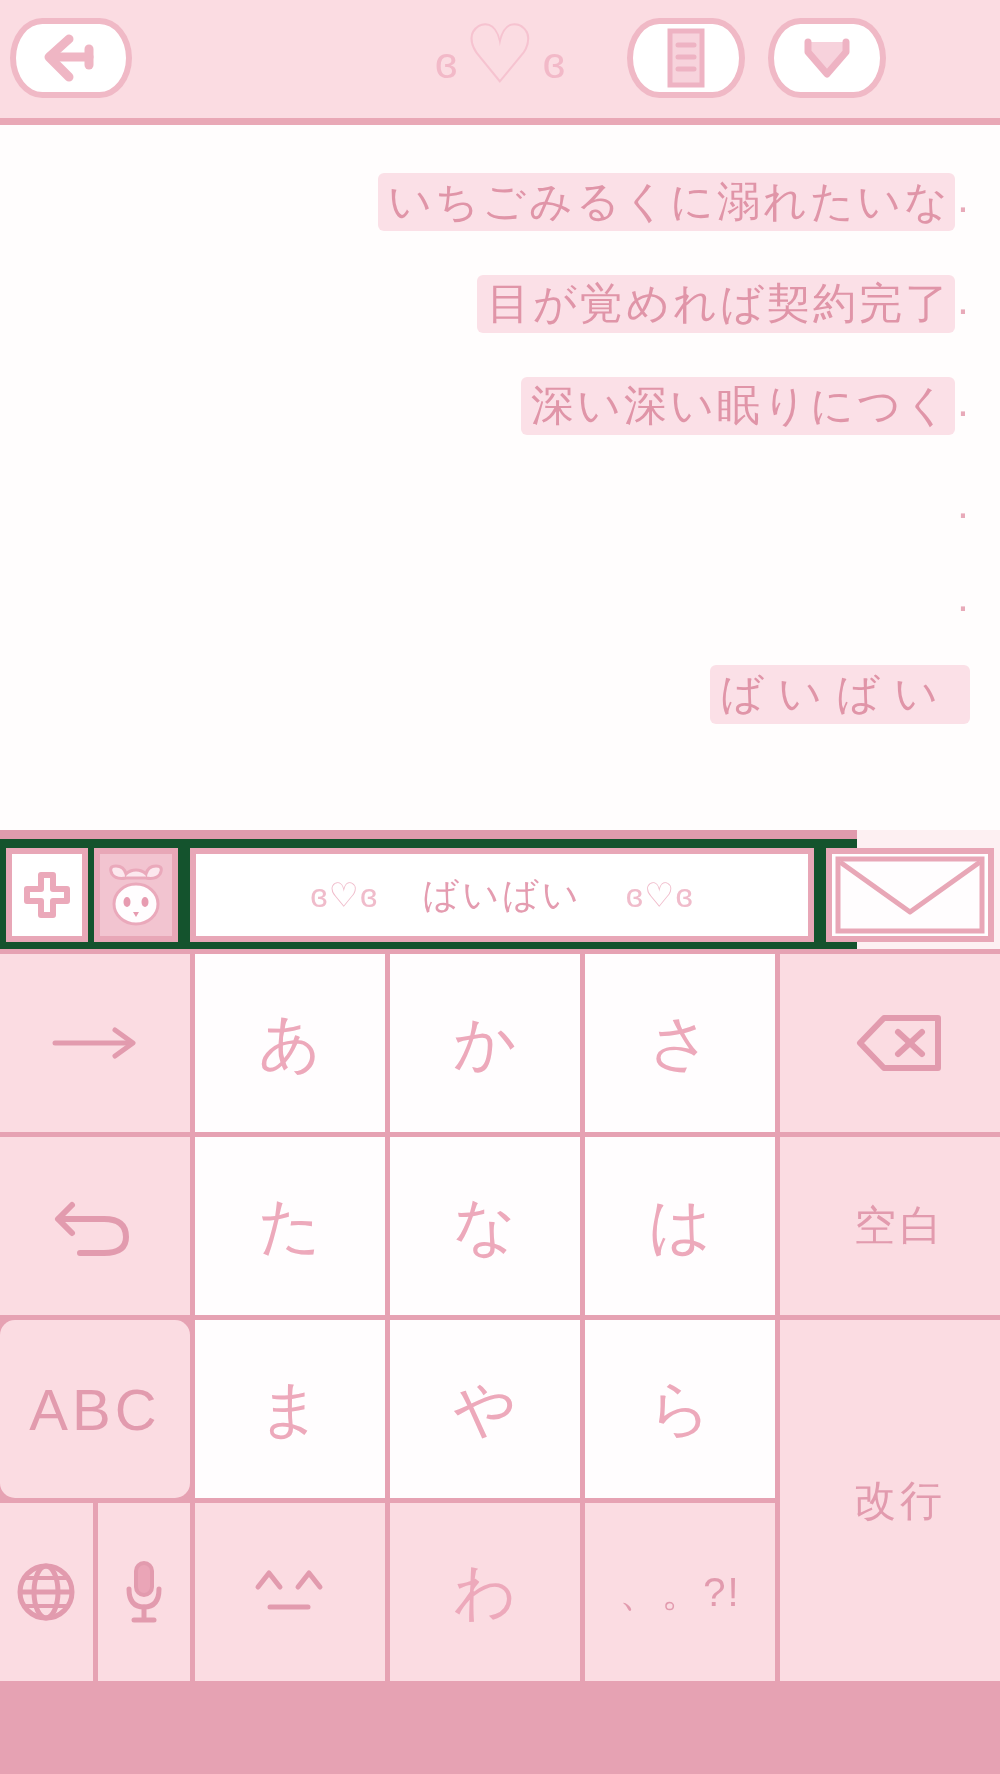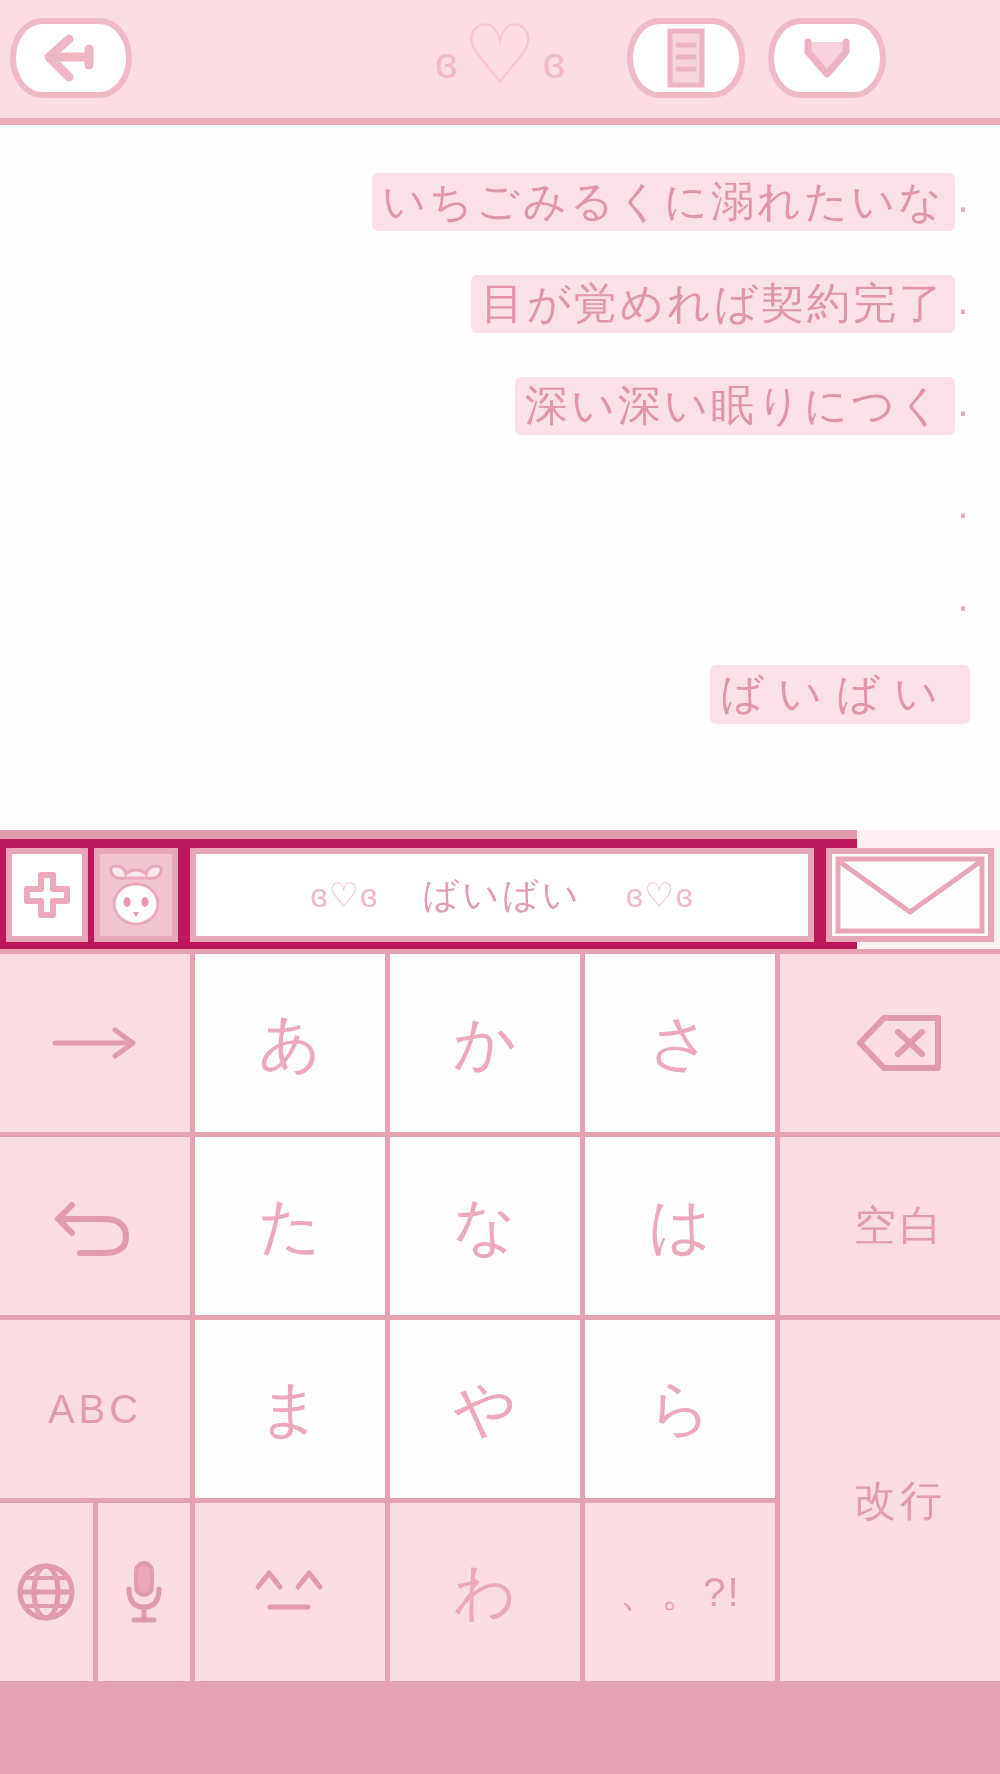--- a/index.html
+++ b/index.html
@@ -56,30 +56,30 @@
     padding-right: 28px;
     margin-bottom: 44px;
     font-size: 43px;
     color: #e095a8;
     letter-spacing: 3px;
     white-space: nowrap;
   }
   .note-line .hl {
     background: #fbe0e7;
     border-radius: 6px;
-    padding: 4px 10px 6px 10px;
+    padding: 4px 4px 6px 10px;
     line-height: 1.12;
   }
   .note-line .dot { color: #e8aab9; padding-left: 2px; }
   .note-line.wide .hl { letter-spacing: 14px; padding-right: 18px; }
 
   
   .keyboard {
     position: absolute; left: 0; top: 830px; width: 857px; height: 944px;
-    background: #be185d;
+    background: #14532d;
     border-top: 9px solid #e09bad;
   }
   .kb-toolbar {
     position: relative; width: 1000px; height: 110px;
     display: flex; align-items: center; padding: 8px 6px 6px 6px; gap: 6px;
   }
   .tb-btn {
     background: #ffffff;
     border: 6px solid #e8a7b7;
     display: flex; align-items: center; justify-content: center;
@@ -111,21 +111,21 @@
     background: #fbdce2;
     display: flex; align-items: center; justify-content: center;
     color: #e29bae;
     font-size: 54px;
     position: relative;
     overflow: hidden;
   }
   .key.white { background: #fffdfe; }
   .key.kana { font-size: 62px; color: #eda9bb; }
   .key.label-sm { font-size: 42px; letter-spacing: 4px; }
-  .key.abc { font-size: 40px; letter-spacing: 4px; }
+  .key.abc { font-size: 58px; letter-spacing: 4px; border-radius: 15px; }
   .key.punc { font-size: 40px; letter-spacing: 2px; }
   .key.span2 { grid-row: span 2; }
   .key.split { padding: 0; background: transparent; }
   .split-wrap {
     display: grid; grid-template-columns: 1fr 1fr; width: 100%; height: 100%;
     gap: 5px; background: #e6a2b3;
   }
   .split-cell {
     background: #fbdce2; display: flex; align-items: center; justify-content: center;
   }

